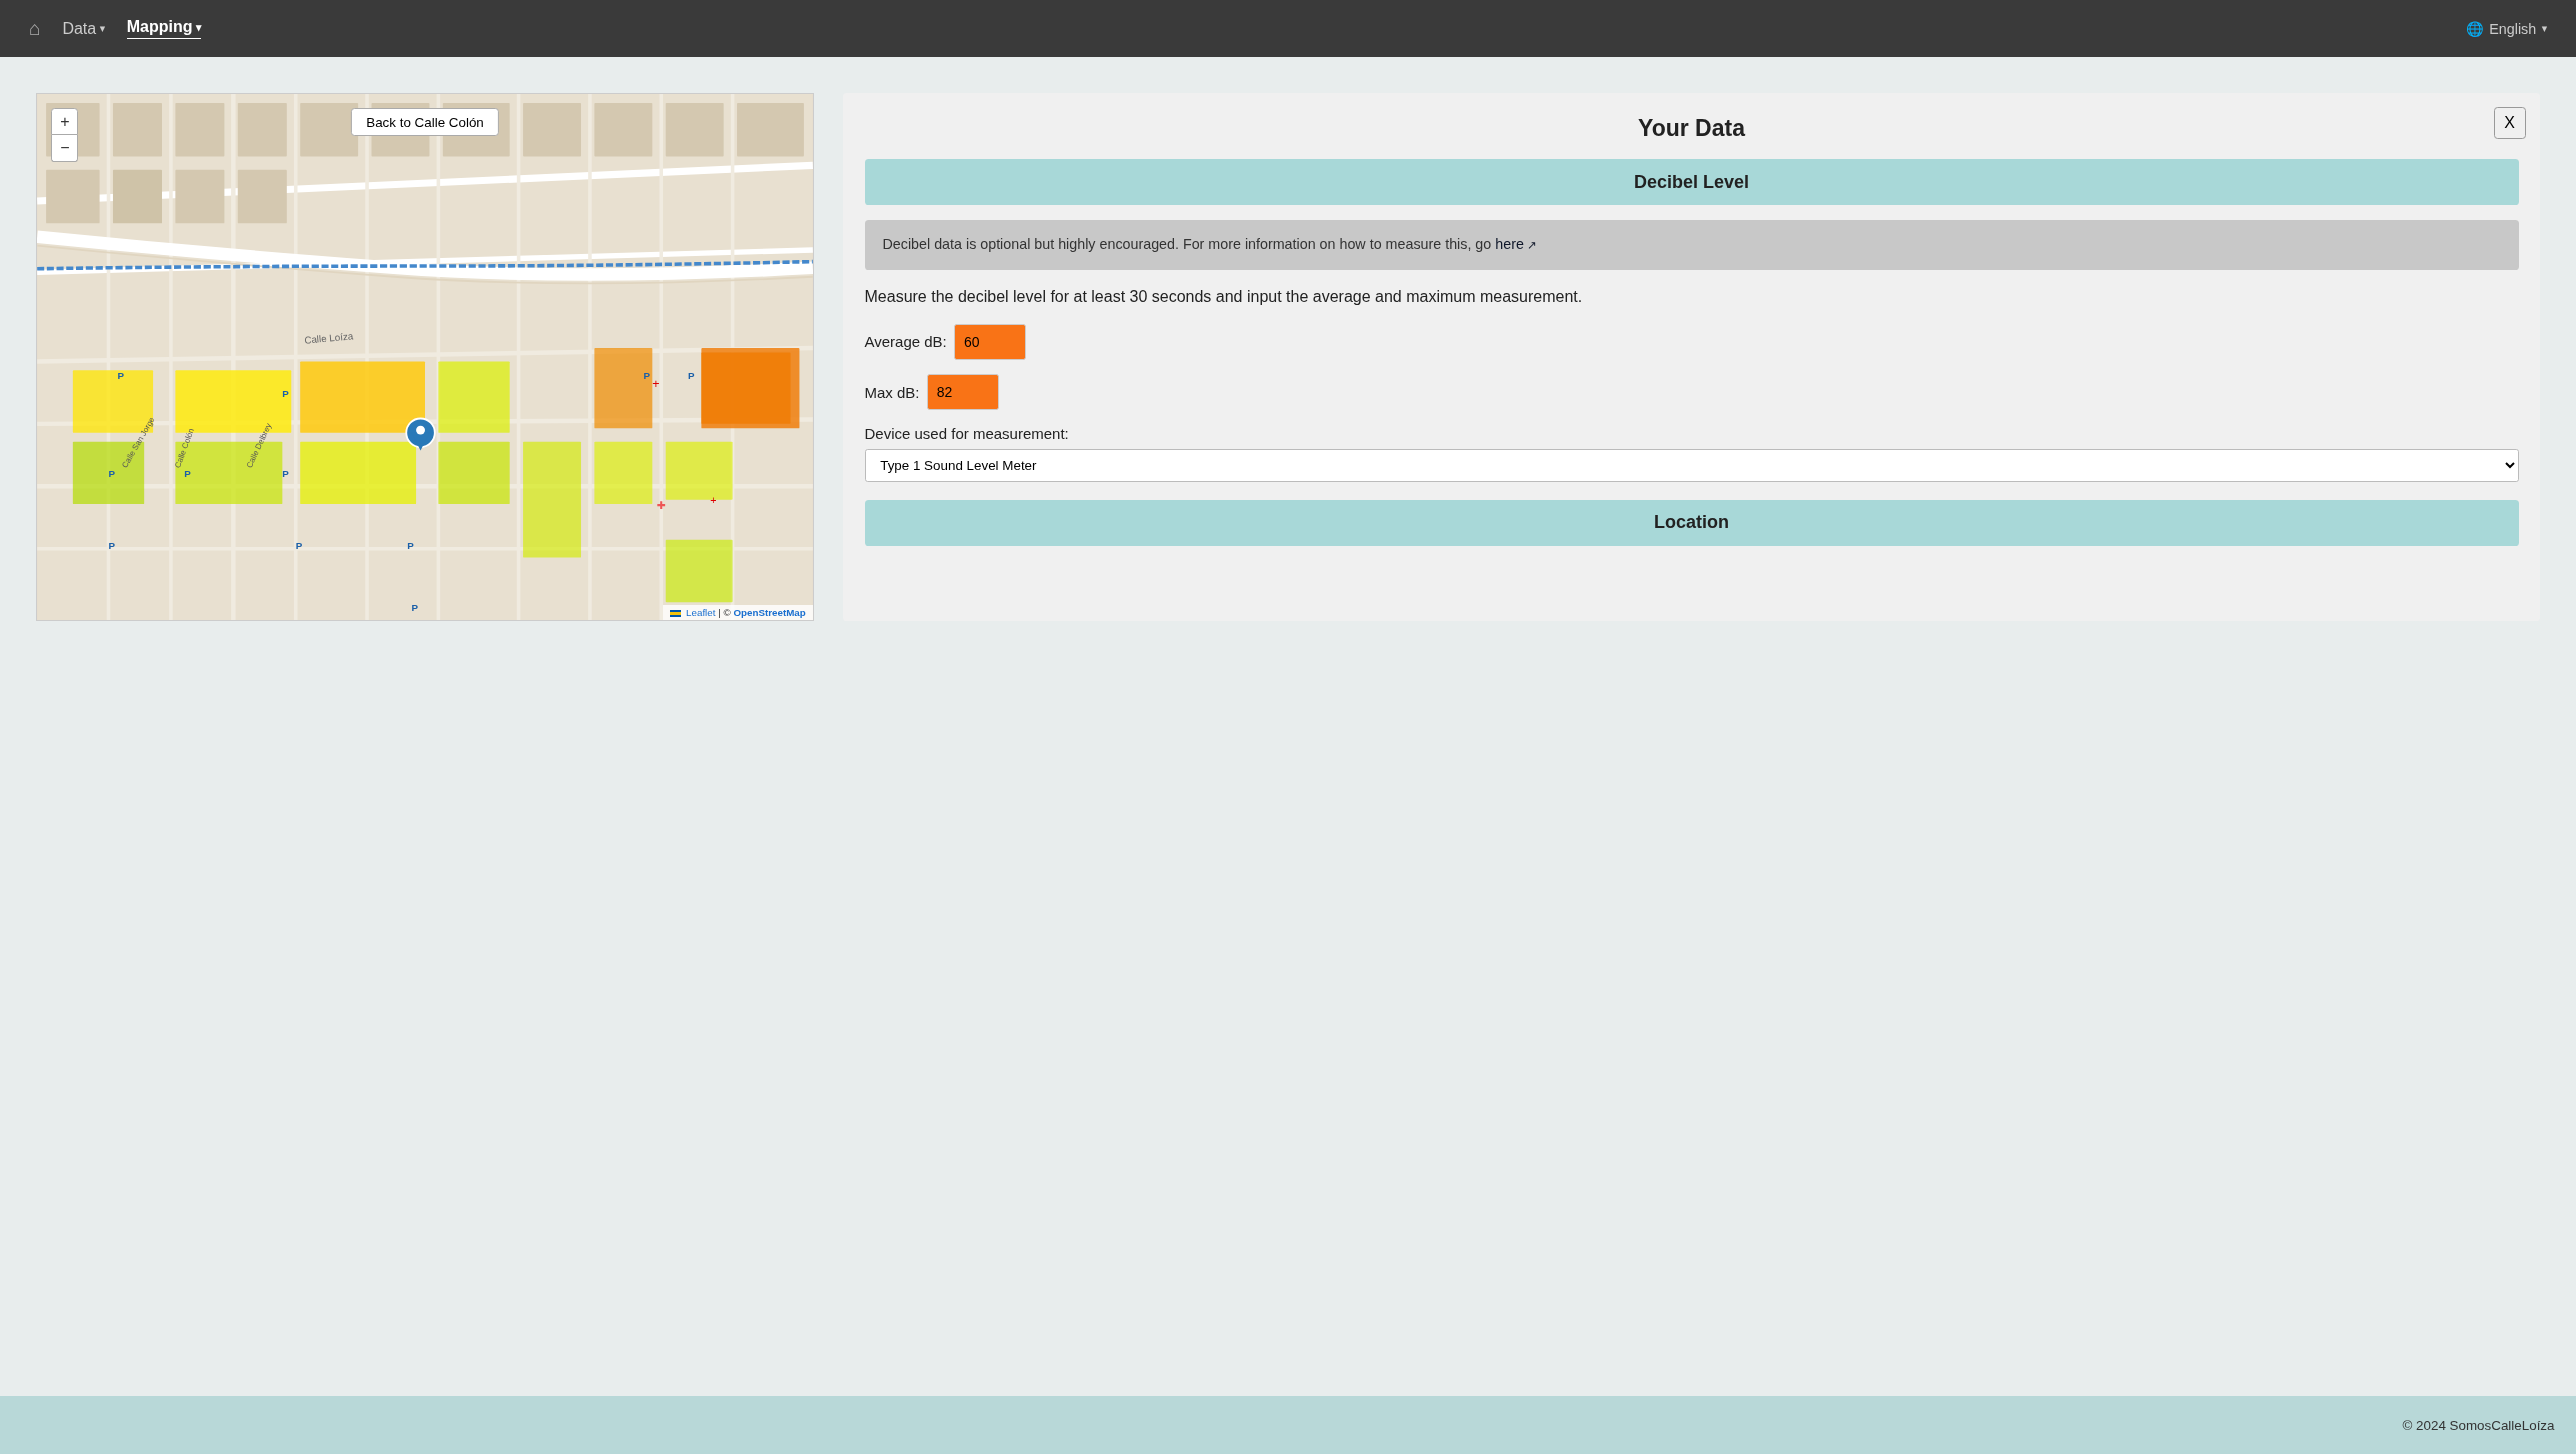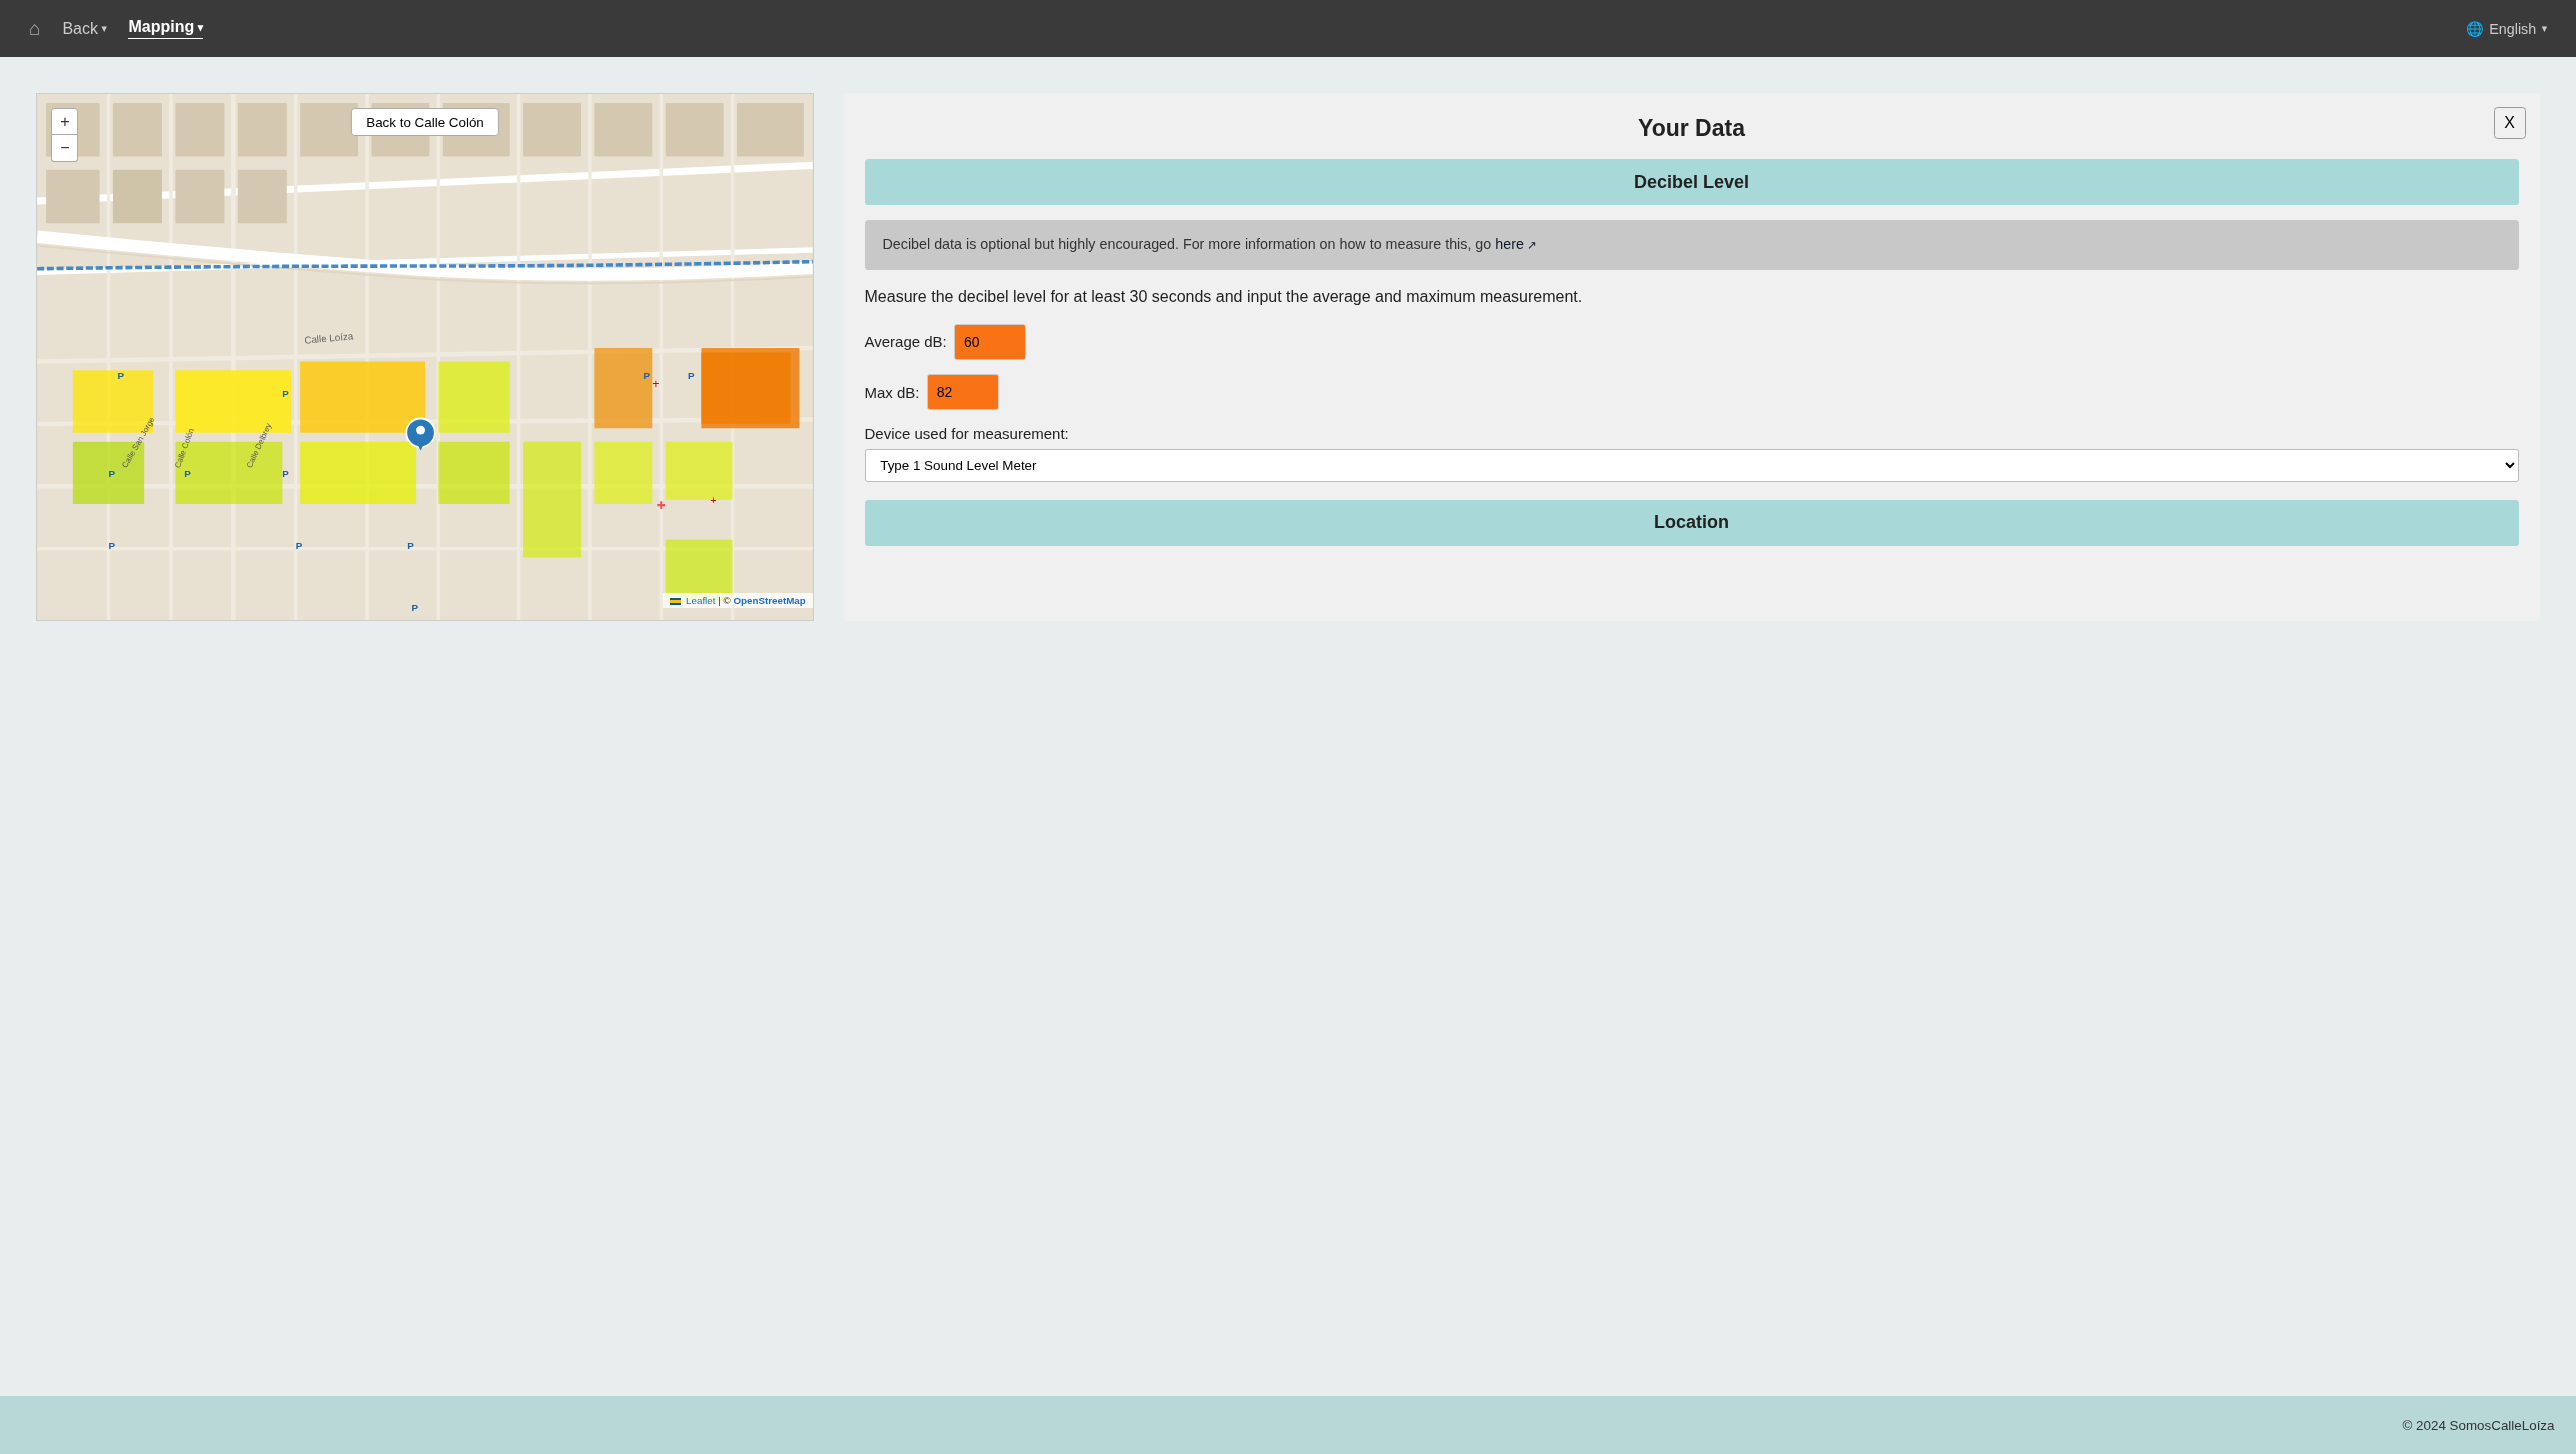--- a/index.html
+++ b/index.html
@@ -228,21 +228,21 @@
       text-align: right;
       padding: 21.5px;
       font-size: 13.4px;
       color: #333;
       margin-top: 36px;
     }
 
     
     .leaflet-attribution {
       position: absolute;
-      bottom: 12px;
+      bottom: 0;
       right: 0;
       background: rgba(255,255,255,0.8);
       padding: 1.8px 7.2px;
       font-size: 9.8px;
       color: #333;
       z-index: 10;
       margin-top: 30px;
     }
     .leaflet-flag {
       display: inline-block;
@@ -255,21 +255,21 @@
     .leaflet-link { color: #1a6fcf; text-decoration: none; }
     .osm-link { color: #1a6fcf; text-decoration: none; font-weight: bold; }
   </style>
 </head>
 <body>
 
 <nav>
   <div class="nav-left">
     <span class="nav-home-icon">⌂</span>
     <span class="nav-learn">
-      <span>Back</span>
+      <span>Data</span>
       <span class="caret">▾</span>
     </span>
     <span class="nav-mapping">
       <span>Mapping</span>
       <span class="caret">▾</span>
     </span>
   </div>
   <div class="nav-right">
     <span>🌐</span>
     <span>English</span>

